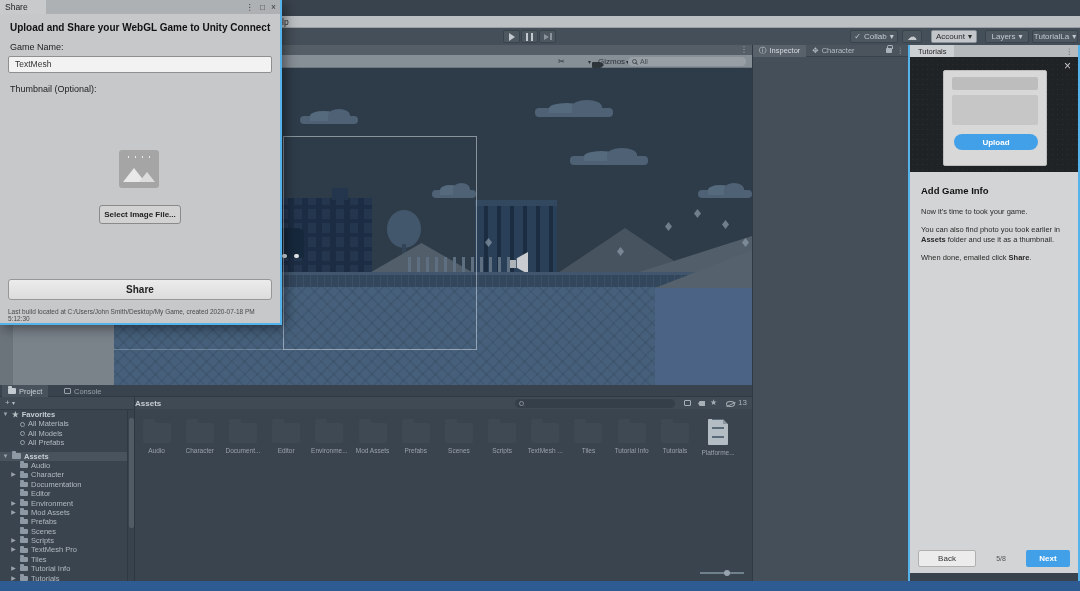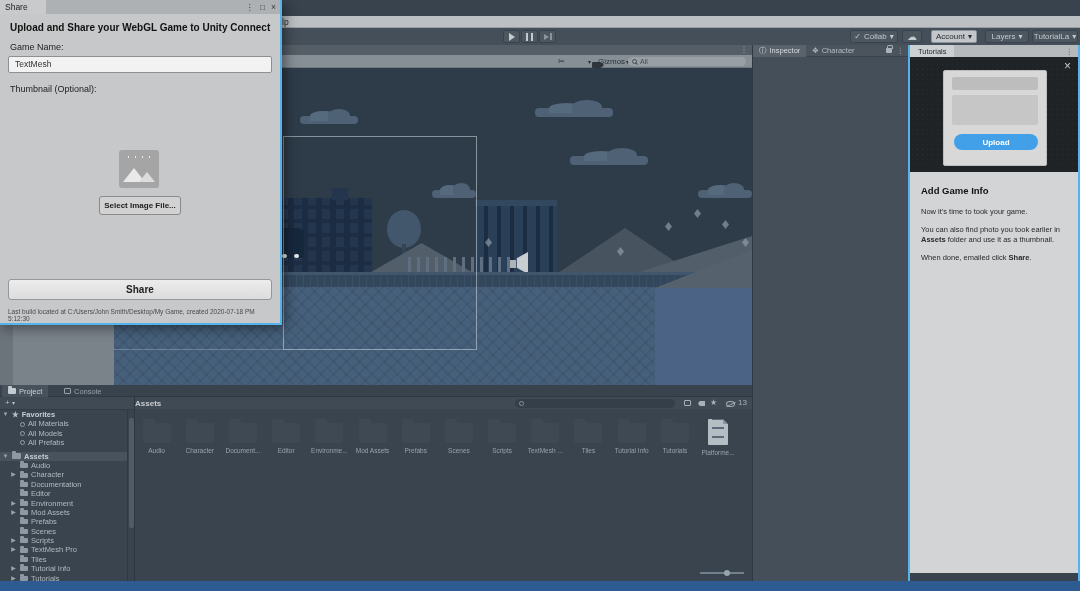--- a/index.html
+++ b/index.html
@@ -137,21 +137,21 @@
   .share-tab{position:absolute;left:0;top:0;width:46px;height:14px;background:#c8cacc;line-height:14px;padding-left:5px;color:#222}
   .share-ticons{position:absolute;right:4px;top:0;height:14px;display:flex;gap:6px;align-items:center;color:#3a3a3a;font-size:8.5px}
   .share-body{position:absolute;left:0;top:14px;width:280px;height:309px}
   .sinput{position:absolute;left:8px;top:42px;width:264px;height:17px;background:#f2f2f2;border:1px solid #8f8f8f;border-radius:2px;
           font-size:8.5px;color:#333;line-height:15px;padding-left:6px}
   .imgph{position:absolute;left:119px;top:136px;width:40px;height:38px;background:#a5a5a5;border-radius:3px;overflow:hidden}
   .imgph .d{position:absolute;top:5px;left:6px;width:28px;height:4px;
             background-image:radial-gradient(#e9e9e9 1px,transparent 1.2px);background-size:7px 4px}
   .imgph .m1{position:absolute;left:4px;bottom:6px;width:22px;height:14px;background:#e9e9e9;clip-path:polygon(50% 0,100% 100%,0 100%)}
   .imgph .m2{position:absolute;right:4px;bottom:6px;width:16px;height:10px;background:#dcdcdc;clip-path:polygon(50% 0,100% 100%,0 100%)}
-  .selbtn{position:absolute;left:99px;top:182px;width:82px;height:19px;background:#d2d2d2;border:1px solid #8a8a8a;border-radius:3px;
+  .selbtn{position:absolute;left:99px;top:191px;width:82px;height:19px;background:#d2d2d2;border:1px solid #8a8a8a;border-radius:3px;
           font-size:8px;font-weight:bold;color:#222;display:flex;align-items:center;justify-content:center}
   .sharebtn{position:absolute;left:8px;top:265px;width:264px;height:21px;background:linear-gradient(#ececed,#dcdcdd);
             border:1px solid #979797;border-radius:3px;font-size:10px;font-weight:bold;color:#222;
             display:flex;align-items:center;justify-content:center}
   .sfooter{position:absolute;left:8px;top:294px;width:268px;font-size:6.5px;color:#4a4a4a}
   .hlabel{position:absolute;font-size:9px;color:#222}
 </style>
 </head>
 <body>
 
@@ -475,20 +475,29 @@
             <span>Upload</span>
           </div>
       </div>
     </div>
     <div class="tbody">
       <h3>Add Game Info</h3>
       <p><span>Now it's time to took your game.</span></p>
       <p><span>You can also find photo you took earlier in </span><b>Assets</b><span> folder and use it as a thumbnail.</span></p>
       <p><span>When done, emailed click </span><b>Share</b><span>.</span></p>
     </div>
+    <div class="tfoot">
+      <div class="backbtn">
+          <span>Back</span>
+        </div>
+      <span style="font-size:7px;color:#555">5/8</span>
+      <div class="nextbtn">
+          <span>Next</span>
+        </div>
+    </div>
     <div class="tdark"></div>
   </div>
 
   <div class="abs statusbar"></div>
 
   <div class="abs share stipL">
     <div class="share-titlebar">
       <div class="share-tab"><span>Share</span></div>
       <div class="share-ticons">
         <span>⋮</span>

